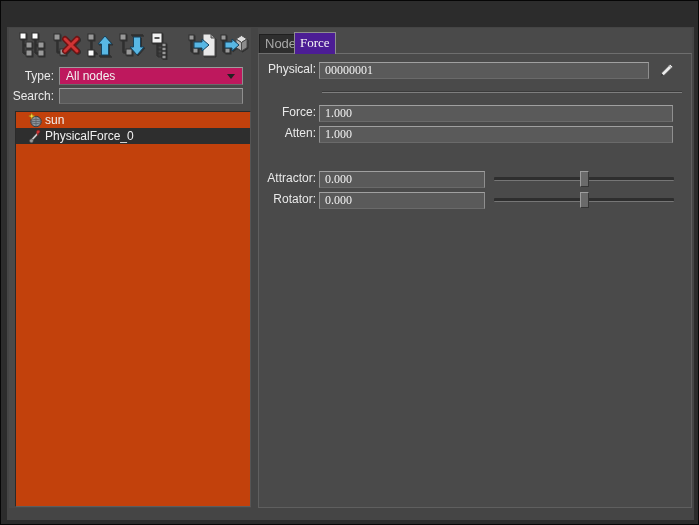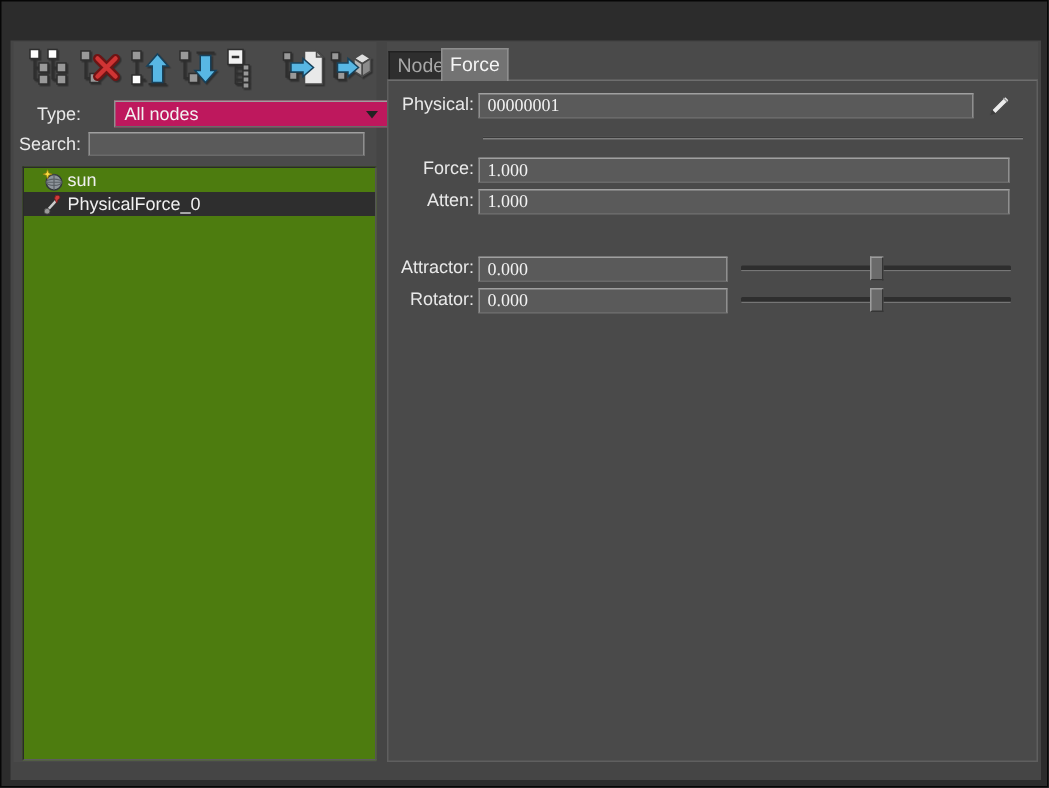--- a/index.html
+++ b/index.html
@@ -24,29 +24,29 @@
 
   
   .lrow { position:absolute; display:flex; align-items:center; }
   .llabel { display:inline-block; width:52px; text-align:right; padding-right:5px; color:#e9e9e9; }
   .combo { position:relative; width:184px; height:18px; background:#be185d; border:1px solid #8f8f8f; border-top-color:#9e9e9e; border-bottom-color:#6a6a6a; line-height:16px; padding:0 6px; color:#f2f2f2; }
   .combo-arrow { position:absolute; right:7px; top:6px; width:0; height:0; border-left:4px solid transparent; border-right:4px solid transparent; border-top:5px solid #222222; }
   .text-input, .field { background:#5a5a5a; border:1px solid #8f8f8f; border-top-color:#a0a0a0; border-bottom-color:#6a6a6a; color:#f2f2f2; font-family:"Liberation Sans","DejaVu Sans",sans-serif; font-size:12px; padding:0 5px; outline:none; }
   .text-input { width:184px; height:16px; }
 
   
-  .node-list { position:absolute; left:8px; top:84px; width:236px; height:396px; background:#4d7c0f; border:1px solid #2a2a2a; border-bottom-color:#5d5d5d; border-right-color:#555555; overflow:hidden; }
+  .node-list { position:absolute; left:8px; top:84px; width:236px; height:396px; background:#c2410c; border:1px solid #2a2a2a; border-bottom-color:#5d5d5d; border-right-color:#555555; overflow:hidden; }
   .list-item { display:flex; align-items:center; height:16px; padding-left:12px; color:#f0f0f0; }
   .list-item svg { margin-right:2px; flex:0 0 auto; }
   .list-item.selected { background:#2e2e2e; }
 
   
   .tab { position:absolute; height:19px; line-height:18px; padding:0 5px; font-size:13px; }
   .tab-node { left:252px; top:7px; background:#2e2e2e; color:#a8a8a8; border:1px solid #202020; border-bottom:none; }
-  .tab-force { left:287px; top:5px; height:22px; line-height:20px; background:#737373; color:#f5f5f5; border:1px solid #8e8e8e; border-bottom:none; z-index:3; }
+  .tab-force { left:287px; top:5px; height:22px; line-height:20px; background:#4c1d95; color:#f5f5f5; border:1px solid #8e8e8e; border-bottom:none; z-index:3;font-family:Liberation Serif, serif; }
   .tab-page { position:absolute; left:251px; top:26px; width:434px; height:455px; background:#4a4a4a; border:1px solid #5f5f5f; border-top-color:#6e6e6e; }
 
   .frow { position:absolute; left:0; height:17px; display:flex; width:100%; }
   .flabel { display:inline-block; width:60px; text-align:right; padding-right:3px; color:#e9e9e9; flex:0 0 auto; }
   .field { height:17px;font-family:Liberation Serif, serif; }
   .f-physical { width:330px; }
   .f-wide { width:354px; }
   .f-num { width:166px; }
   .pencil-btn { margin-left:8px; width:18px; height:17px; display:flex; align-items:center; justify-content:center; }
 
@@ -130,21 +130,21 @@
         <path d="M3 9 V20 H8" stroke="#2e2e2e" stroke-width="1.5" fill="none"></path>
         <rect x="1" y="4" width="5" height="5" fill="#999999" stroke="#2e2e2e"></rect>
         <rect x="5" y="17" width="5" height="5" fill="#999999" stroke="#2e2e2e"></rect>
         <path d="M16 8 L21.5 4.5 L27 8 L21.5 11.5 Z" fill="#dedede" stroke="#4a4a4a"></path>
         <path d="M16 8 L21.5 11.5 V20 L16 16.5 Z" fill="#b5b5b5" stroke="#4a4a4a"></path>
         <path d="M21.5 11.5 L27 8 V16.5 L21.5 20 Z" fill="#8c8c8c" stroke="#4a4a4a"></path>
         <path d="M5 11 H12 V8 L19 14 L12 20 V17 H5 Z" fill="#58b7e4" stroke="#17415b"></path>
       </svg>
     </div>
 
-    <div class="lrow" style="left:0; top:38px; height:22px;gap:17px;">
+    <div class="lrow" style="left:0; top:38px; height:22px;">
       <span class="llabel">Type:</span>
       <div class="combo">
         <span>All nodes</span>
         <span class="combo-arrow"></span>
       </div>
     </div>
 
     <div class="lrow" style="left:0; top:61px; height:16px;">
       <span class="llabel">Search:</span>
       <input class="text-input" type="text" value="" style="">

